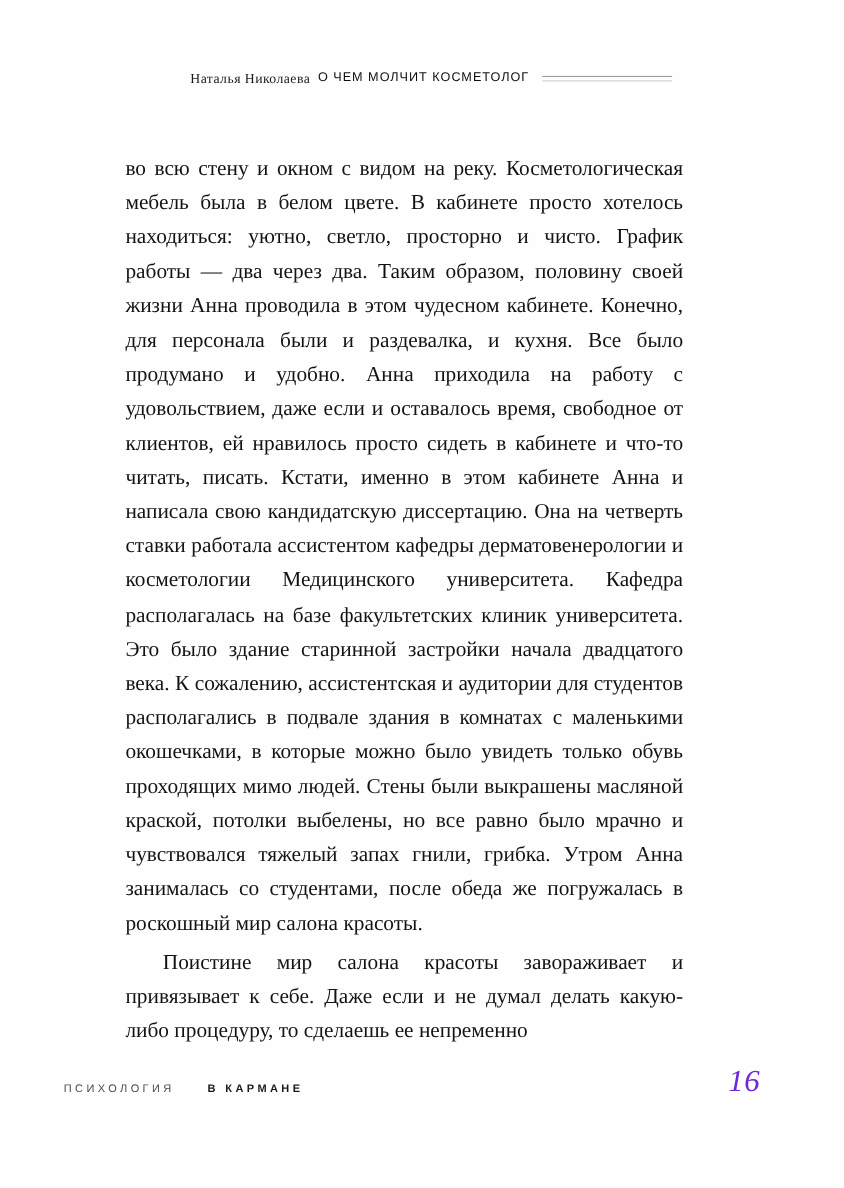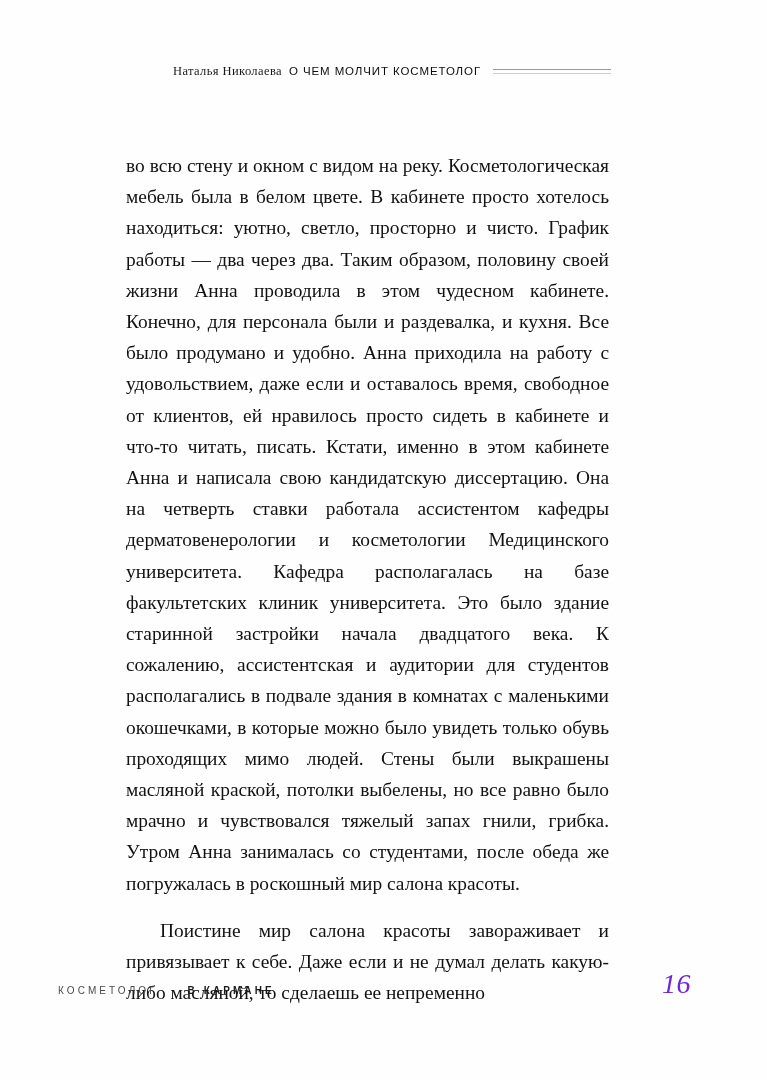--- a/index.html
+++ b/index.html
@@ -67,21 +67,21 @@
   }
 
   
   .body-text {
     position: absolute;
     left: 110px;
     top: 134px;
     width: 515px;
   }
   .body-text p {
-    margin: 16px;
+    margin: 4px;
     font-size: 19.4px;
     line-height: 31.2px;
     text-align: justify;
     text-justify: inter-word;
     color: #121212;
     hyphens: manual;
   }
   .body-text p.indent {
     text-indent: 34px;
   }
@@ -120,23 +120,23 @@
 
   <div class="running-head">
     <span class="rh-rule rh-rule-left"></span>
     <span class="rh-author">Наталья Николаева</span>
     <span class="rh-title">О ЧЕМ МОЛЧИТ КОСМЕТОЛОГ</span>
     <span class="rh-rule"></span>
   </div>
 
   <div class="body-text">
     <p>во всю стену и окном с видом на реку. Косметологическая мебель была в белом цвете. В кабинете просто хотелось находиться: уютно, светло, просторно и чисто. График работы — два через два. Таким образом, половину своей жизни Анна проводила в этом чудесном кабинете. Конечно, для персонала были и раздевалка, и кухня. Все было продумано и удобно. Анна приходила на работу с удовольствием, даже если и оставалось время, свободное от клиентов, ей нравилось просто сидеть в кабинете и что-то читать, писать. Кстати, именно в этом кабинете Анна и написала свою кандидатскую диссертацию. Она на четверть ставки работала ассистентом кафедры дерматовенерологии и косметологии Медицинского университета. Кафедра располагалась на базе факультетских клиник университета. Это было здание старинной застройки начала двадцатого века. К сожалению, ассистентская и аудитории для студентов располагались в подвале здания в комнатах с маленькими окошечками, в которые можно было увидеть только обувь проходящих мимо людей. Стены были выкрашены масляной краской, потолки выбелены, но все равно было мрачно и чувствовался тяжелый запах гнили, грибка. Утром Анна занималась со студентами, после обеда же погружалась в роскошный мир салона красоты.</p>
-    <p class="indent">Поистине мир салона красоты завораживает и привязывает к себе. Даже если и не думал делать какую-либо масляной, то сделаешь ее непременно</p>
+    <p class="indent">Поистине мир салона красоты завораживает и привязывает к себе. Даже если и не думал делать какую-либо процедуру, то сделаешь ее непременно</p>
   </div>
 
   <div class="footer-series">
-    <span>КОСМЕТОЛОГ</span>
+    <span>ПСИХОЛОГИЯ</span>
     <b>В КАРМАНЕ</b>
   </div>
 
   <div class="page-number">16</div>
 
 </div>
 
 </body></html>

